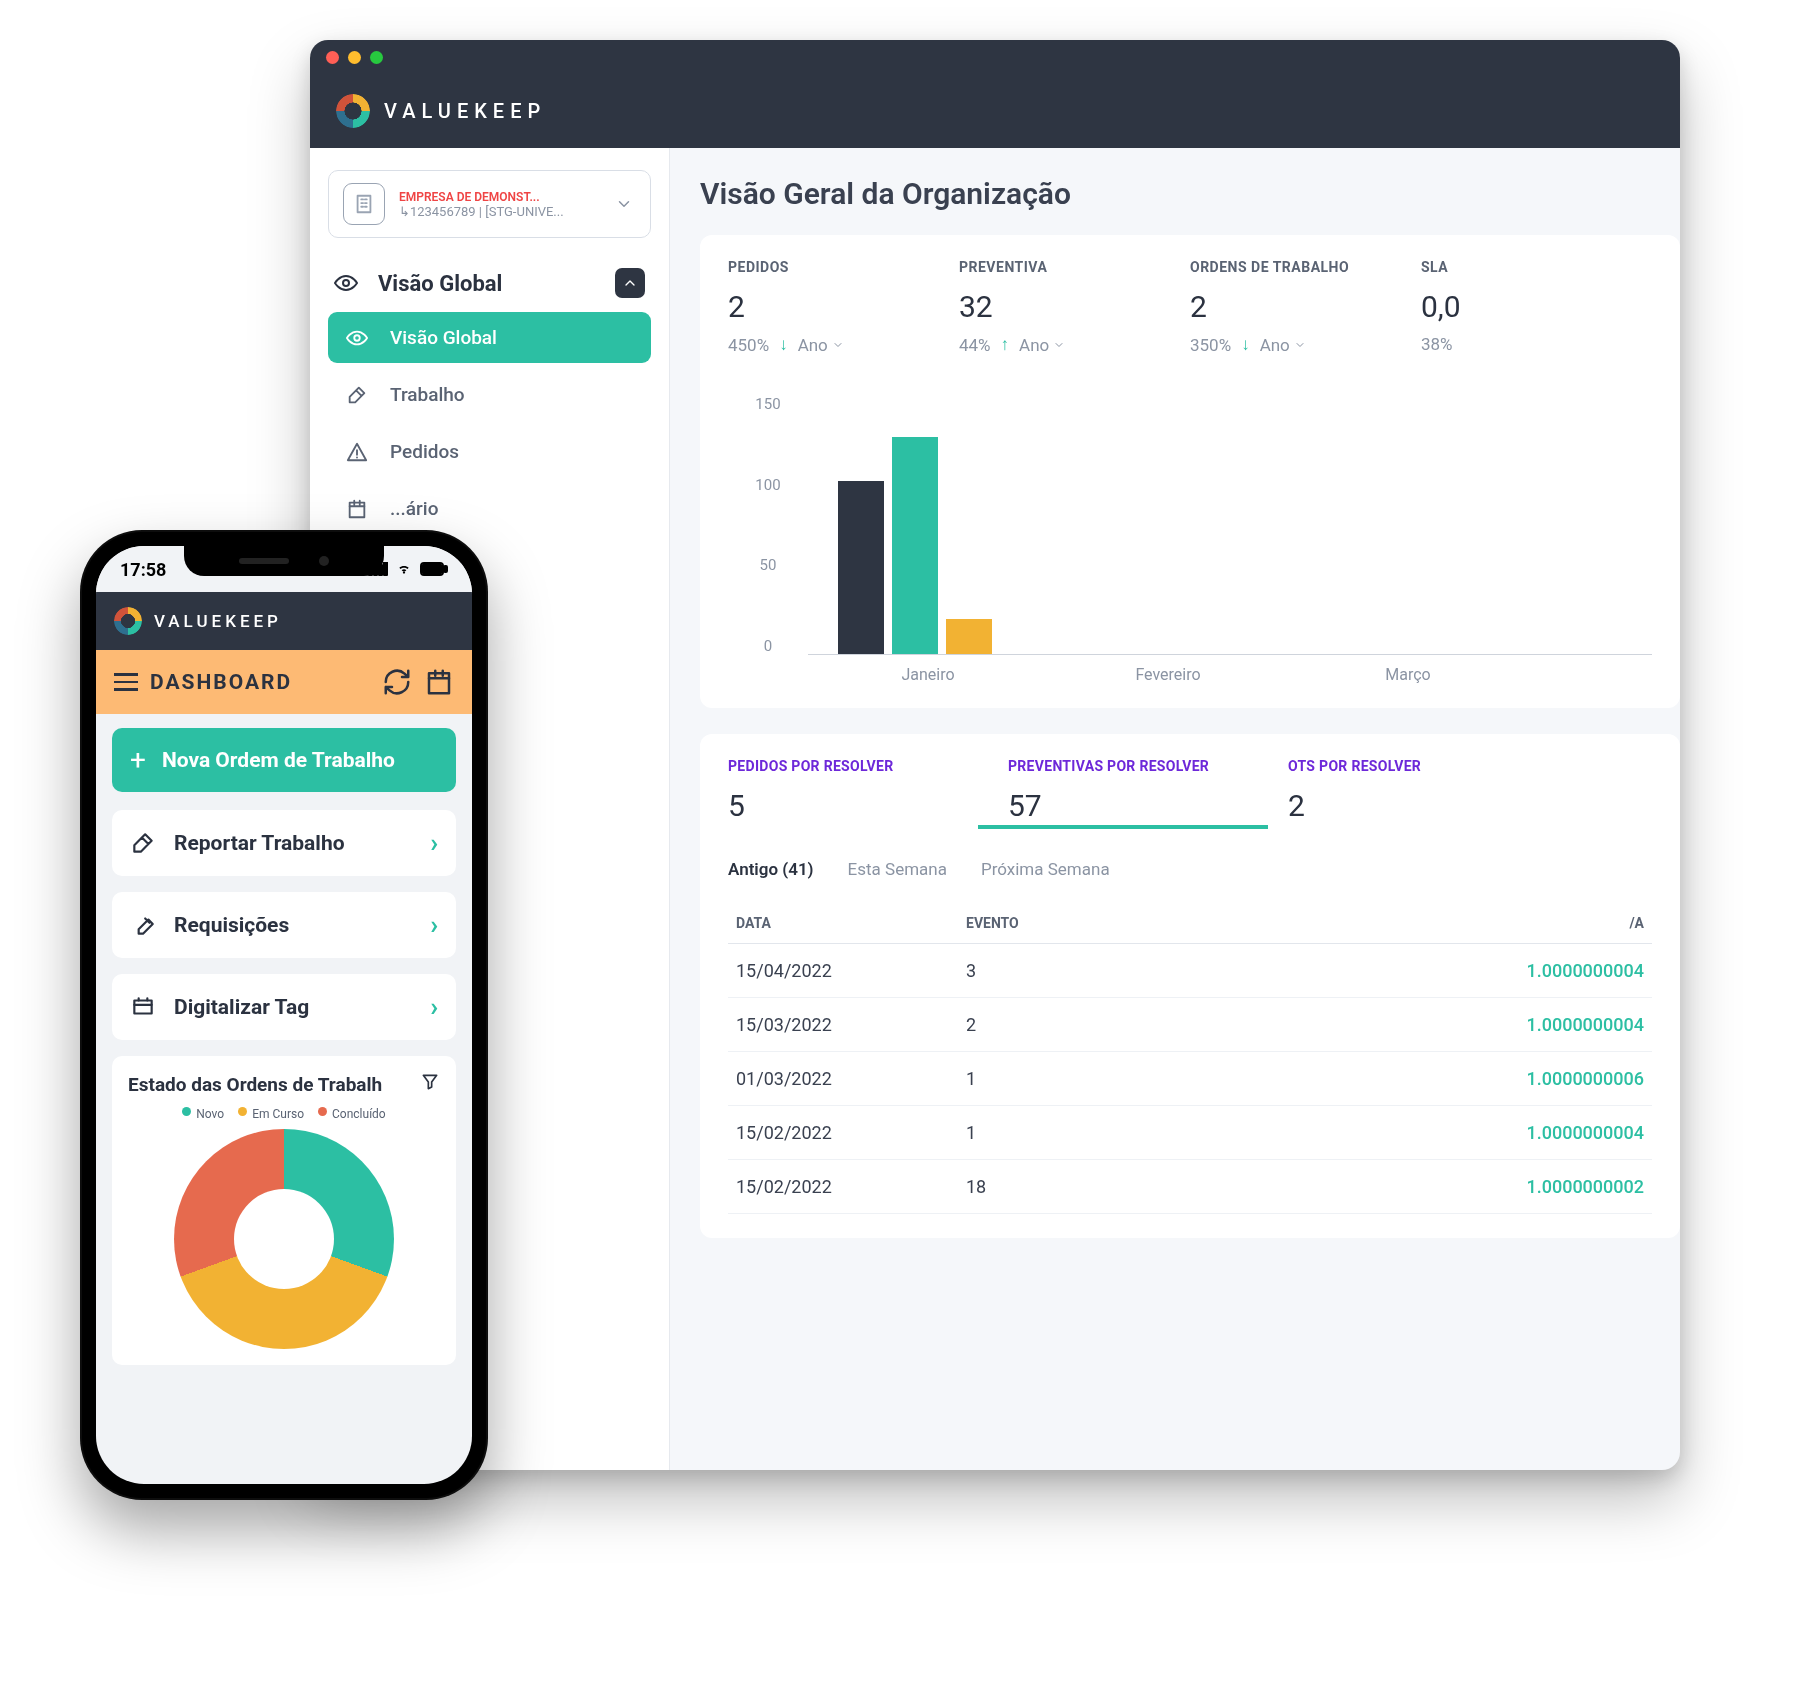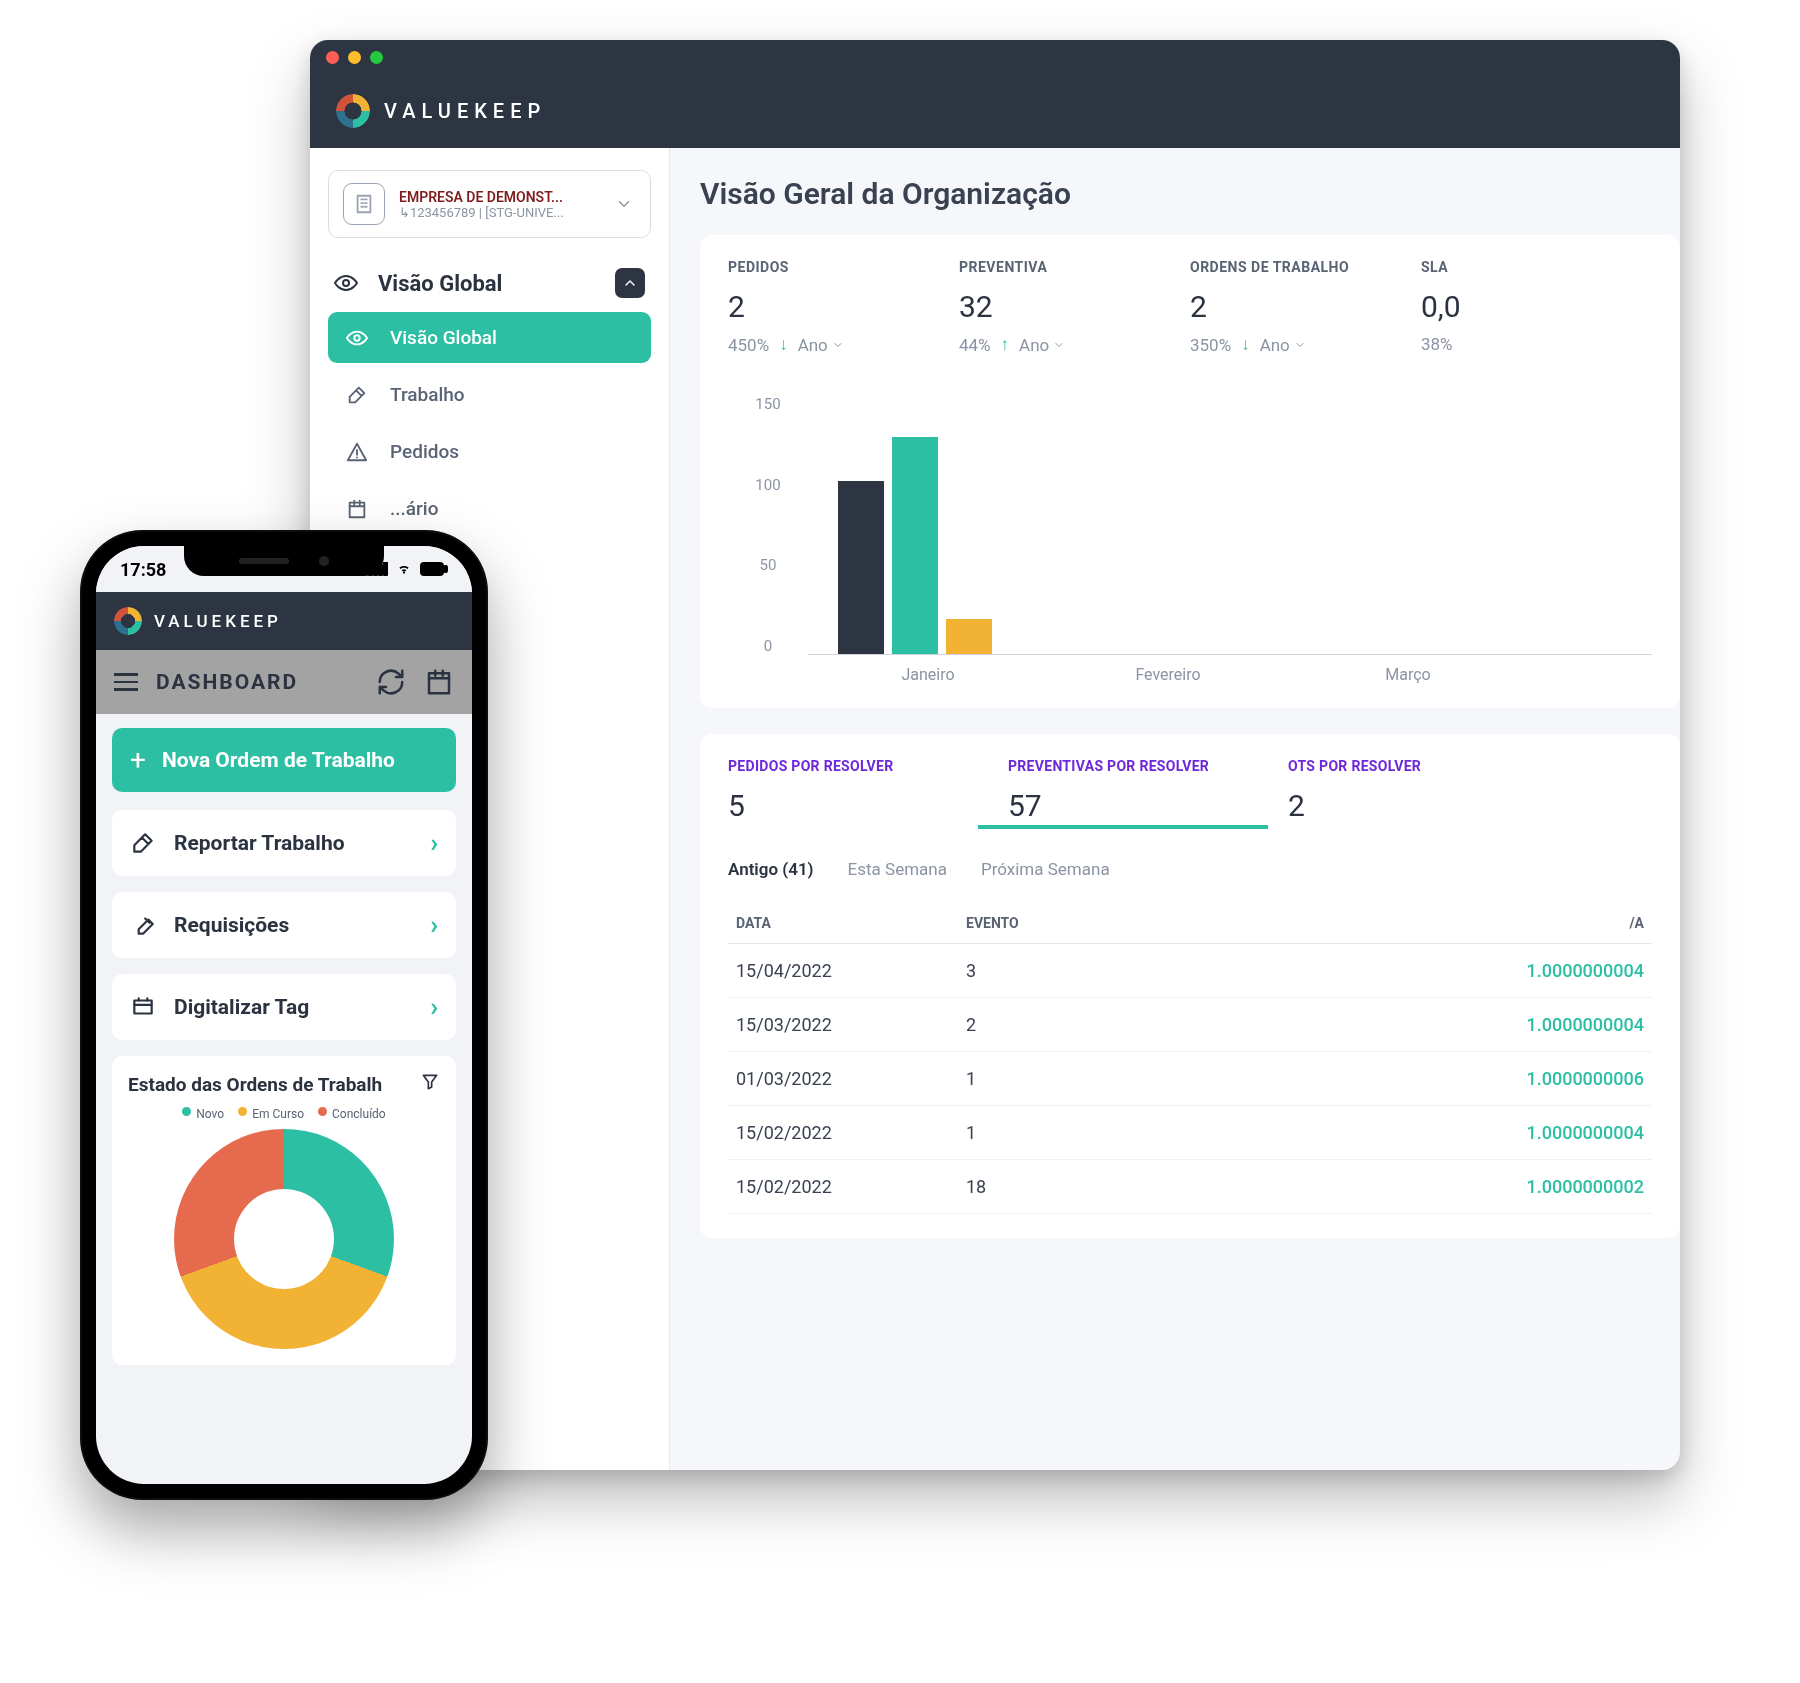--- a/index.html
+++ b/index.html
@@ -12,21 +12,21 @@
 .dot{width:13px;height:13px;border-radius:50%}
 .dot.r{background:#ff5f56}.dot.y{background:#ffbd2e}.dot.g{background:#27c93f}
 .brandbar{height:74px;background:#2e3542;display:flex;align-items:center;padding-left:26px;gap:14px;color:#fff;font-weight:500;letter-spacing:6px;font-size:20px}
 .logo{width:34px;height:34px;border-radius:50%;background:conic-gradient(#f2b233 0 25%,#2cbfa3 25% 50%,#2e6f8f 50% 75%,#d0533a 75% 100%);mask:radial-gradient(circle at center,transparent 35%,#000 36%);-webkit-mask:radial-gradient(circle at center,transparent 35%,#000 36%)}
 .body{display:flex;height:calc(100% - 108px)}
 .sidebar{width:360px;background:#fff;border-right:1px solid #e6e9ee;padding:22px 18px;overflow:hidden}
 .company-card{border:1px solid #d9dee6;border-radius:10px;padding:12px 14px;display:flex;align-items:center;gap:14px}
 .company-icon{width:42px;height:42px;border:1.5px solid #9aa4b3;border-radius:9px;display:flex;align-items:center;justify-content:center}
 .company-icon svg{width:22px;height:22px;stroke:#9aa4b3}
 .company-text{flex:1;min-width:0}
-.company-name{font-weight:600;font-size:14px;color:#7f1d1d;white-space:nowrap;overflow:hidden;text-overflow:ellipsis}
+.company-name{font-weight:600;font-size:12px;color:#ef4444;white-space:nowrap;overflow:hidden;text-overflow:ellipsis}
 .company-sub{font-size:13px;color:#8b94a3;white-space:nowrap;overflow:hidden;text-overflow:ellipsis}
 .chev{width:24px;height:24px;display:flex;align-items:center;justify-content:center;color:#8b94a3}
 .nav-header{display:flex;align-items:center;justify-content:space-between;margin:30px 6px 14px}
 .nav-header-lbl{display:flex;align-items:center;gap:20px;font-weight:700;font-size:22px;color:#2b3240}
 .eye{width:24px;height:24px}
 .collapse-btn{width:30px;height:30px;background:#2e3542;border-radius:7px;display:flex;align-items:center;justify-content:center;color:#fff}
 .nav-item{display:flex;align-items:center;gap:22px;padding:14px 18px;border-radius:9px;font-size:19px;font-weight:500;color:#5a6373;margin-bottom:6px}
 .nav-item.active{background:#2cbfa3;color:#fff}
 .nav-item .ico{width:22px;height:22px;display:flex;align-items:center;justify-content:center}
 .main{flex:1;padding:28px 0 0 30px;overflow:hidden}
@@ -71,21 +71,21 @@
 
 .phone{position:absolute;left:40px;top:490px;width:408px;height:970px;border-radius:62px;background:#000;box-shadow:0 30px 60px rgba(0,0,0,.35),0 0 0 2px rgba(255,255,255,.05) inset;padding:16px}
 .phone-screen{width:100%;height:100%;border-radius:48px;background:#f1f3f6;overflow:hidden;position:relative}
 .notch{position:absolute;top:0;left:50%;transform:translateX(-50%);width:200px;height:30px;background:#000;border-radius:0 0 20px 20px;z-index:5;display:flex;align-items:center;justify-content:center;gap:30px}
 .speaker{width:50px;height:6px;background:#222;border-radius:3px}
 .cam{width:10px;height:10px;background:#222;border-radius:50%}
 .statusbar{height:46px;display:flex;align-items:center;justify-content:space-between;padding:0 24px;background:#f1f3f6;font-weight:700;font-size:18px}
 .status-icons{display:flex;gap:6px;align-items:center}
 .mbrand{height:58px;background:#2e3542;display:flex;align-items:center;gap:12px;padding-left:18px;color:#fff;letter-spacing:4px;font-size:17px;font-weight:500}
 .mbrand .logo{width:28px;height:28px}
-.mtoolbar{height:64px;background:#a3a3a3;display:flex;align-items:center;padding:0 18px;gap:18px}
+.mtoolbar{height:64px;background:#fdba74;display:flex;align-items:center;padding:0 18px;gap:12px}
 .hamb{display:flex;flex-direction:column;gap:5px}
 .hamb span{width:24px;height:2.5px;background:#2b3240}
 .mtitle{font-weight:700;letter-spacing:2px;font-size:21px;color:#2b3240;flex:1}
 .ticon{width:30px;height:30px;display:flex;align-items:center;justify-content:center;color:#2b3240}
 .mbody{padding:14px 16px}
 .primary-btn{background:#2cbfa3;color:#fff;border-radius:10px;padding:18px;display:flex;align-items:center;gap:16px;font-size:21px;font-weight:700;margin-bottom:18px}
 .plus{font-size:28px;font-weight:400;line-height:1}
 .mrow{background:#fff;border-radius:10px;padding:18px;display:flex;align-items:center;gap:18px;margin-bottom:16px;color:#2b3240;font-weight:700;font-size:21px}
 .mrow .ricon{width:26px;height:26px;display:flex;align-items:center;justify-content:center}
 .mrow .arrow{margin-left:auto;color:#2cbfa3;font-size:26px}

